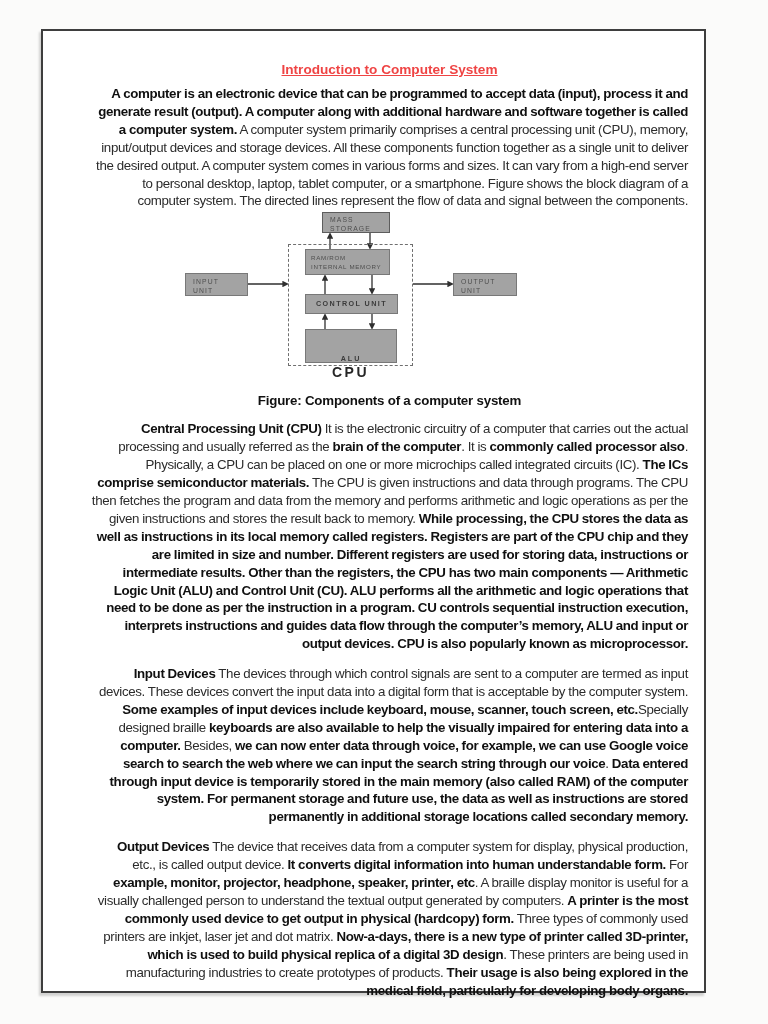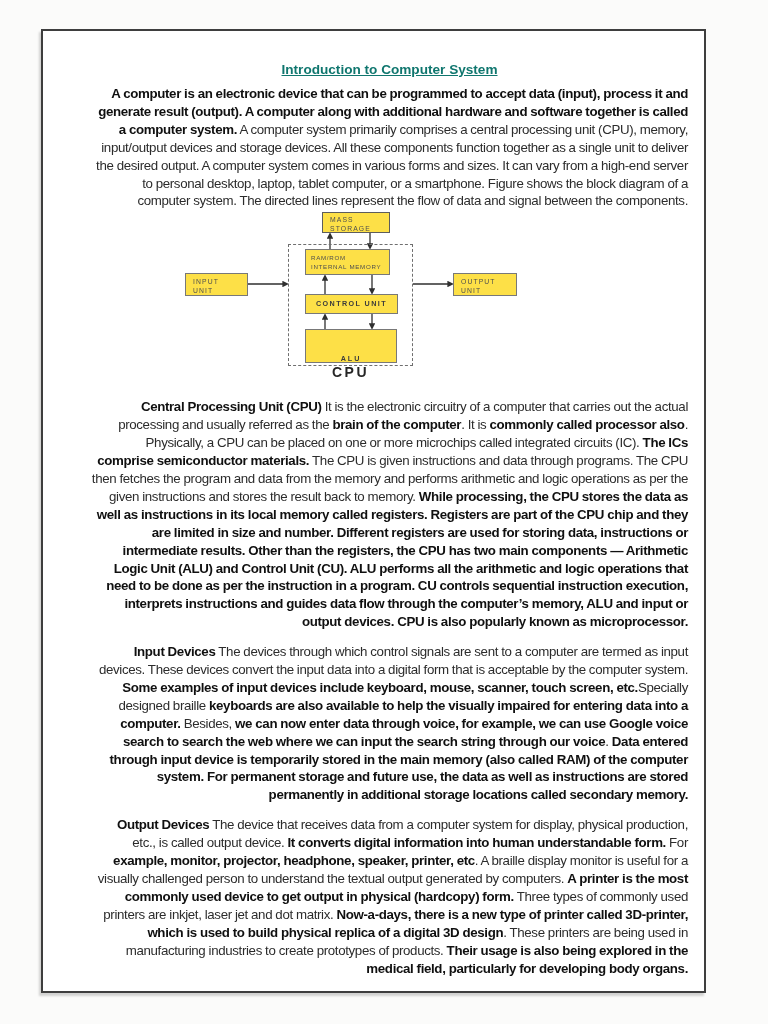--- a/index.html
+++ b/index.html
@@ -16,21 +16,21 @@
     background:#ffffff;
     border:2px solid #3e3e3e;
     box-shadow:-2px 3px 2px rgba(0,0,0,0.16);
     filter:blur(0.2px);
   }
   .content{
     position:absolute;left:48px;top:0;width:597px;
     color:#2c2c2c;
   }
   .title{
-    font-size:13.6px;font-weight:700;color:#0f766e;
+    font-size:13.6px;font-weight:700;color:#ef4444;
     text-decoration:underline;text-align:center;
     margin:31px 0 0 0;
   }
   .para{
     font-size:13.3px;line-height:17.9px;
     letter-spacing:-0.35px;word-spacing:-0.2px;
     text-align:right;margin:12px 0 0 0;
   }
   .para-intro{margin-top:8px;}
   .para-cpu{}
@@ -40,21 +40,21 @@
     font-size:13.3px;letter-spacing:-0.2px;margin-top:7px;
   }
   
   .diagram{
     position:relative;width:332px;height:174px;
     margin:2px 0 0 94px;
   }
   .diagram svg{position:absolute;left:0;top:0;}
   .dbox{
     position:absolute;box-sizing:border-box;
-    border:1px solid #787878;background:#fde047;
+    border:1px solid #787878;background:#a3a3a3;
     color:#4f4f4f;font-size:6.8px;letter-spacing:1.1px;
     line-height:8.4px;padding:3px 0 0 7px;
   }
   .d-mass{left:137px;top:0;width:68px;height:21px;border-color:#5d5d5d;}
   .d-input{left:0;top:61px;width:63px;height:23px;padding-top:4px;}
   .d-output{left:268px;top:61px;width:64px;height:23px;padding-top:4px;}
   .d-dashed{
     position:absolute;box-sizing:border-box;
     left:103px;top:32px;width:125px;height:122px;
     border:1px dashed #6f6f6f;background:transparent;
@@ -128,20 +128,21 @@
       </div>
 
       <div class="dbox d-output">
         <div>OUTPUT</div>
         <div>UNIT</div>
       </div>
 
       <div class="cpu-label">CPU</div>
     </div>
 
+    <div class="caption">Figure: Components of a computer system</div>
 
     <p class="para para-cpu"><span class="b">Central Processing Unit (CPU)</span><span> It is the electronic circuitry of a computer that carries out the actual processing and usually referred as the </span><span class="b">brain of the computer</span><span>. It is </span><span class="b">commonly called processor also</span><span>. Physically, a CPU can be placed on one or more microchips called integrated circuits (IC). </span><span class="b">The ICs comprise semiconductor materials.</span><span> The CPU is given instructions and data through programs. The CPU then fetches the program and data from the memory and performs arithmetic and logic operations as per the given instructions and stores the result back to memory. </span><span class="b">While processing, the CPU stores the data as well as instructions in its local memory called registers. Registers are part of the CPU chip and they are limited in size and number. Different registers are used for storing data, instructions or intermediate results. Other than the registers, the CPU has two main components — Arithmetic Logic Unit (ALU) and Control Unit (CU). ALU performs all the arithmetic and logic operations that need to be done as per the instruction in a program. CU controls sequential instruction execution, interprets instructions and guides data flow through the computer’s memory, ALU and input or output devices. CPU is also popularly known as microprocessor.</span></p>
 
     <p class="para"><span class="b">Input Devices</span><span> The devices through which control signals are sent to a computer are termed as input devices. These devices convert the input data into a digital form that is acceptable by the computer system. </span><span class="b">Some examples of input devices include keyboard, mouse, scanner, touch screen, etc.</span><span>Specially designed braille </span><span class="b">keyboards are also available to help the visually impaired for entering data into a computer.</span><span> Besides, </span><span class="b">we can now enter data through voice, for example, we can use Google voice search to search the web where we can input the search string through our voice</span><span>. </span><span class="b">Data entered through input device is temporarily stored in the main memory (also called RAM) of the computer system. For permanent storage and future use, the data as well as instructions are stored permanently in additional storage locations called secondary memory.</span></p>
 
     <p class="para"><span class="b">Output Devices</span><span> The device that receives data from a computer system for display, physical production, etc., is called output device. </span><span class="b">It converts digital information into human understandable form.</span><span> For </span><span class="b">example, monitor, projector, headphone, speaker, printer, etc</span><span>. A braille display monitor is useful for a visually challenged person to understand the textual output generated by computers. </span><span class="b">A printer is the most commonly used device to get output in physical (hardcopy) form.</span><span> Three types of commonly used printers are inkjet, laser jet and dot matrix. </span><span class="b">Now-a-days, there is a new type of printer called 3D-printer, which is used to build physical replica of a digital 3D design</span><span>. These printers are being used in manufacturing industries to create prototypes of products. </span><span class="b">Their usage is also being explored in the medical field, particularly for developing body organs.</span></p>
 
   </div>
 </div>
 

